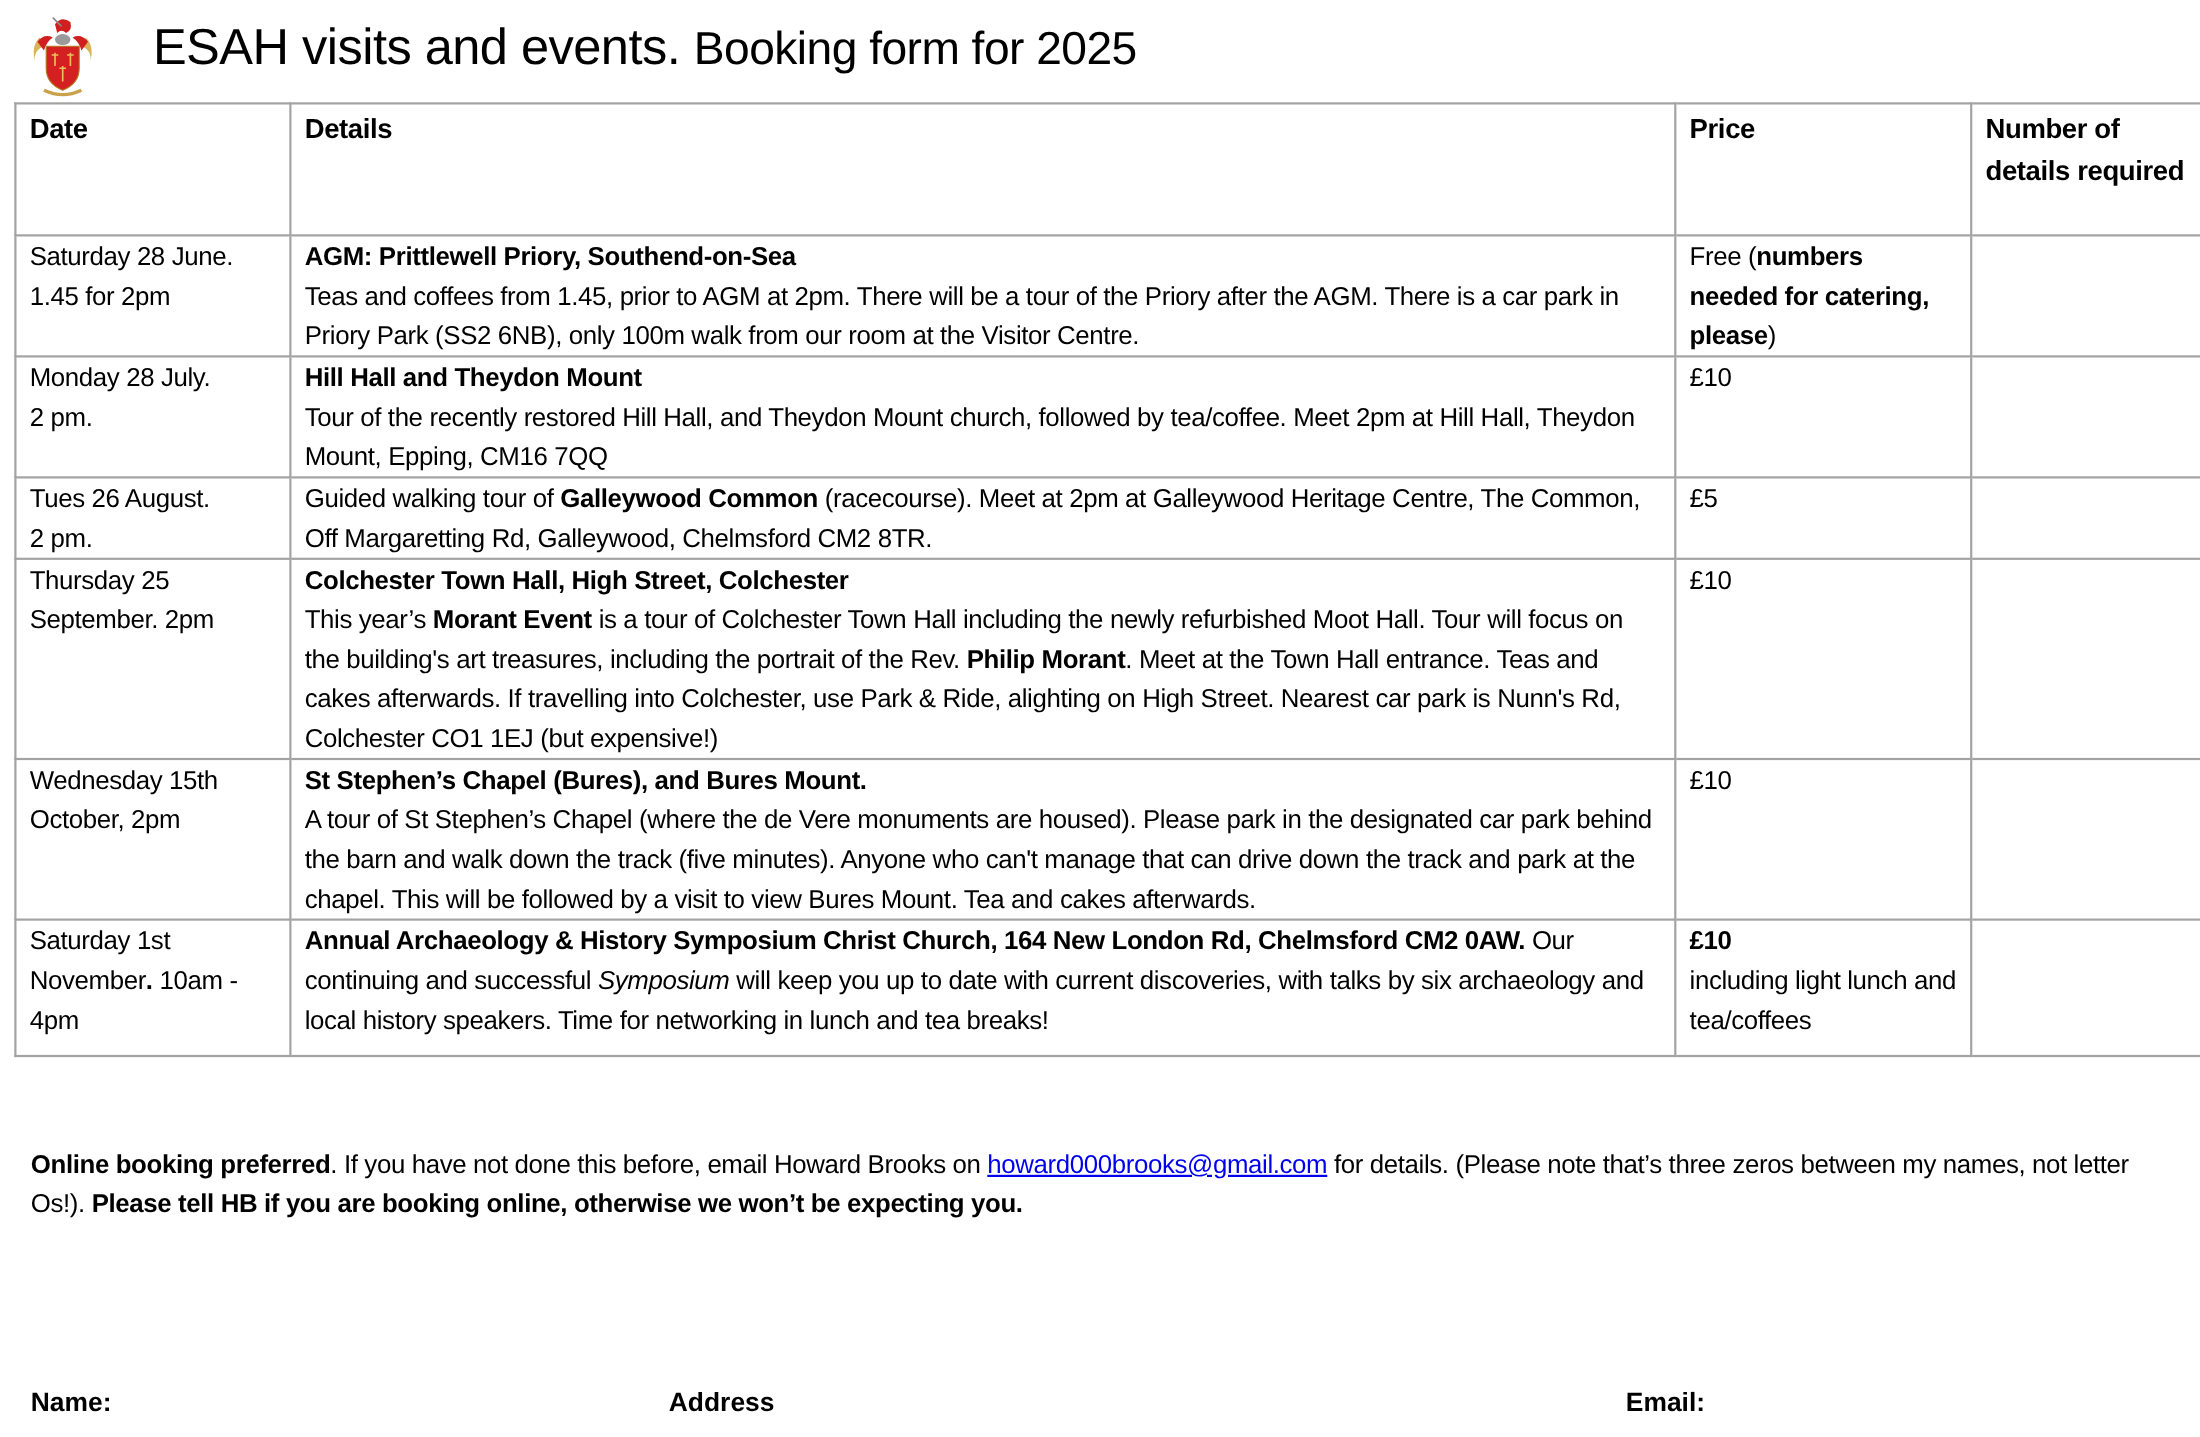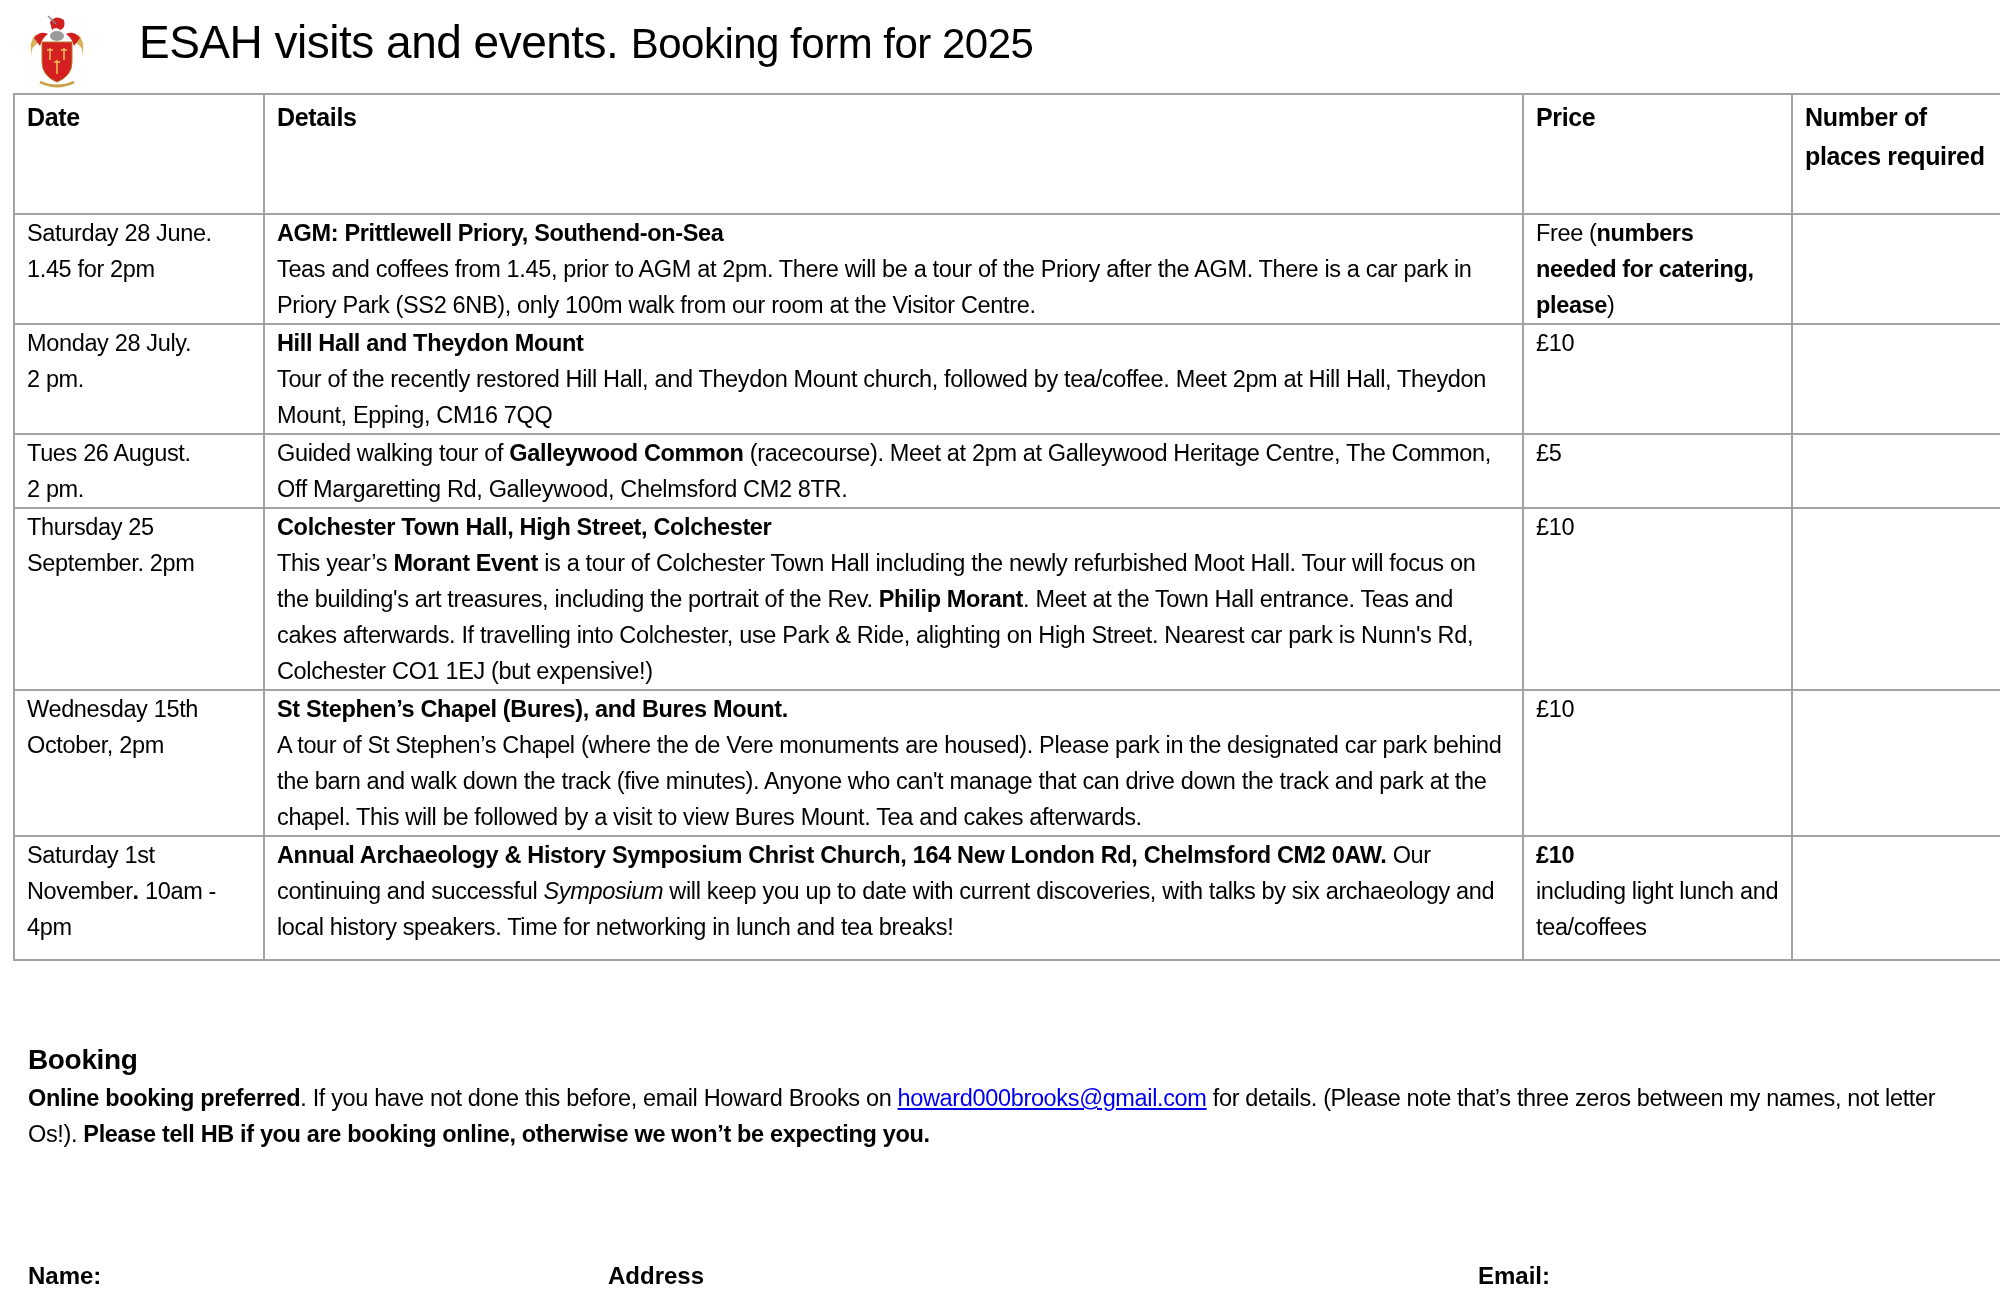--- a/index.html
+++ b/index.html
@@ -79,21 +79,21 @@
     <col class="c-date">
       <col class="c-details">
       <col class="c-price">
       <col class="c-places">
   </colgroup>
   <tbody>
       <tr class="r-head">
     <th>Date</th>
     <th>Details</th>
     <th>Price</th>
-    <th>Number of places required</th>
+    <th>Number of details required</th>
   </tr>
 
   <tr class="r1">
     <td>
       <div>Saturday 28 June.</div>
       <div>1.45 for 2pm</div>
     </td>
     <td>
       <div class="b">AGM: Prittlewell Priory, Southend-on-Sea</div>
       <div>Teas and coffees from 1.45, prior to AGM at 2pm. There will be a tour of the Priory after the AGM. There is a car park in Priory Park (SS2 6NB), only 100m walk from our room at the Visitor Centre.</div>
@@ -166,21 +166,20 @@
     <td>
       <div class="b">£10</div>
       <div>including light lunch and tea/coffees</div>
     </td>
     <td></td>
   </tr>
 </tbody>
   </table>
 
 <div id="booking">
-  <h2>Booking</h2>
   <p><span class="b">Online booking preferred</span><span>. If you have not done this before, email Howard Brooks on </span><a class="email-link" href="#" style="color: rgb(0, 0, 238);">howard000brooks@gmail.com</a><span> for details. (Please note that’s three zeros between my names, not letter Os!). </span><span class="b">Please tell HB if you are booking online, otherwise we won’t be expecting you.</span></p>
 </div>
 
 <div id="fields">
   <span style="left:28px">Name:</span>
   <span style="left:608px">Address</span>
   <span style="left:1478px">Email:</span>
 </div>
 
 </body></html>

